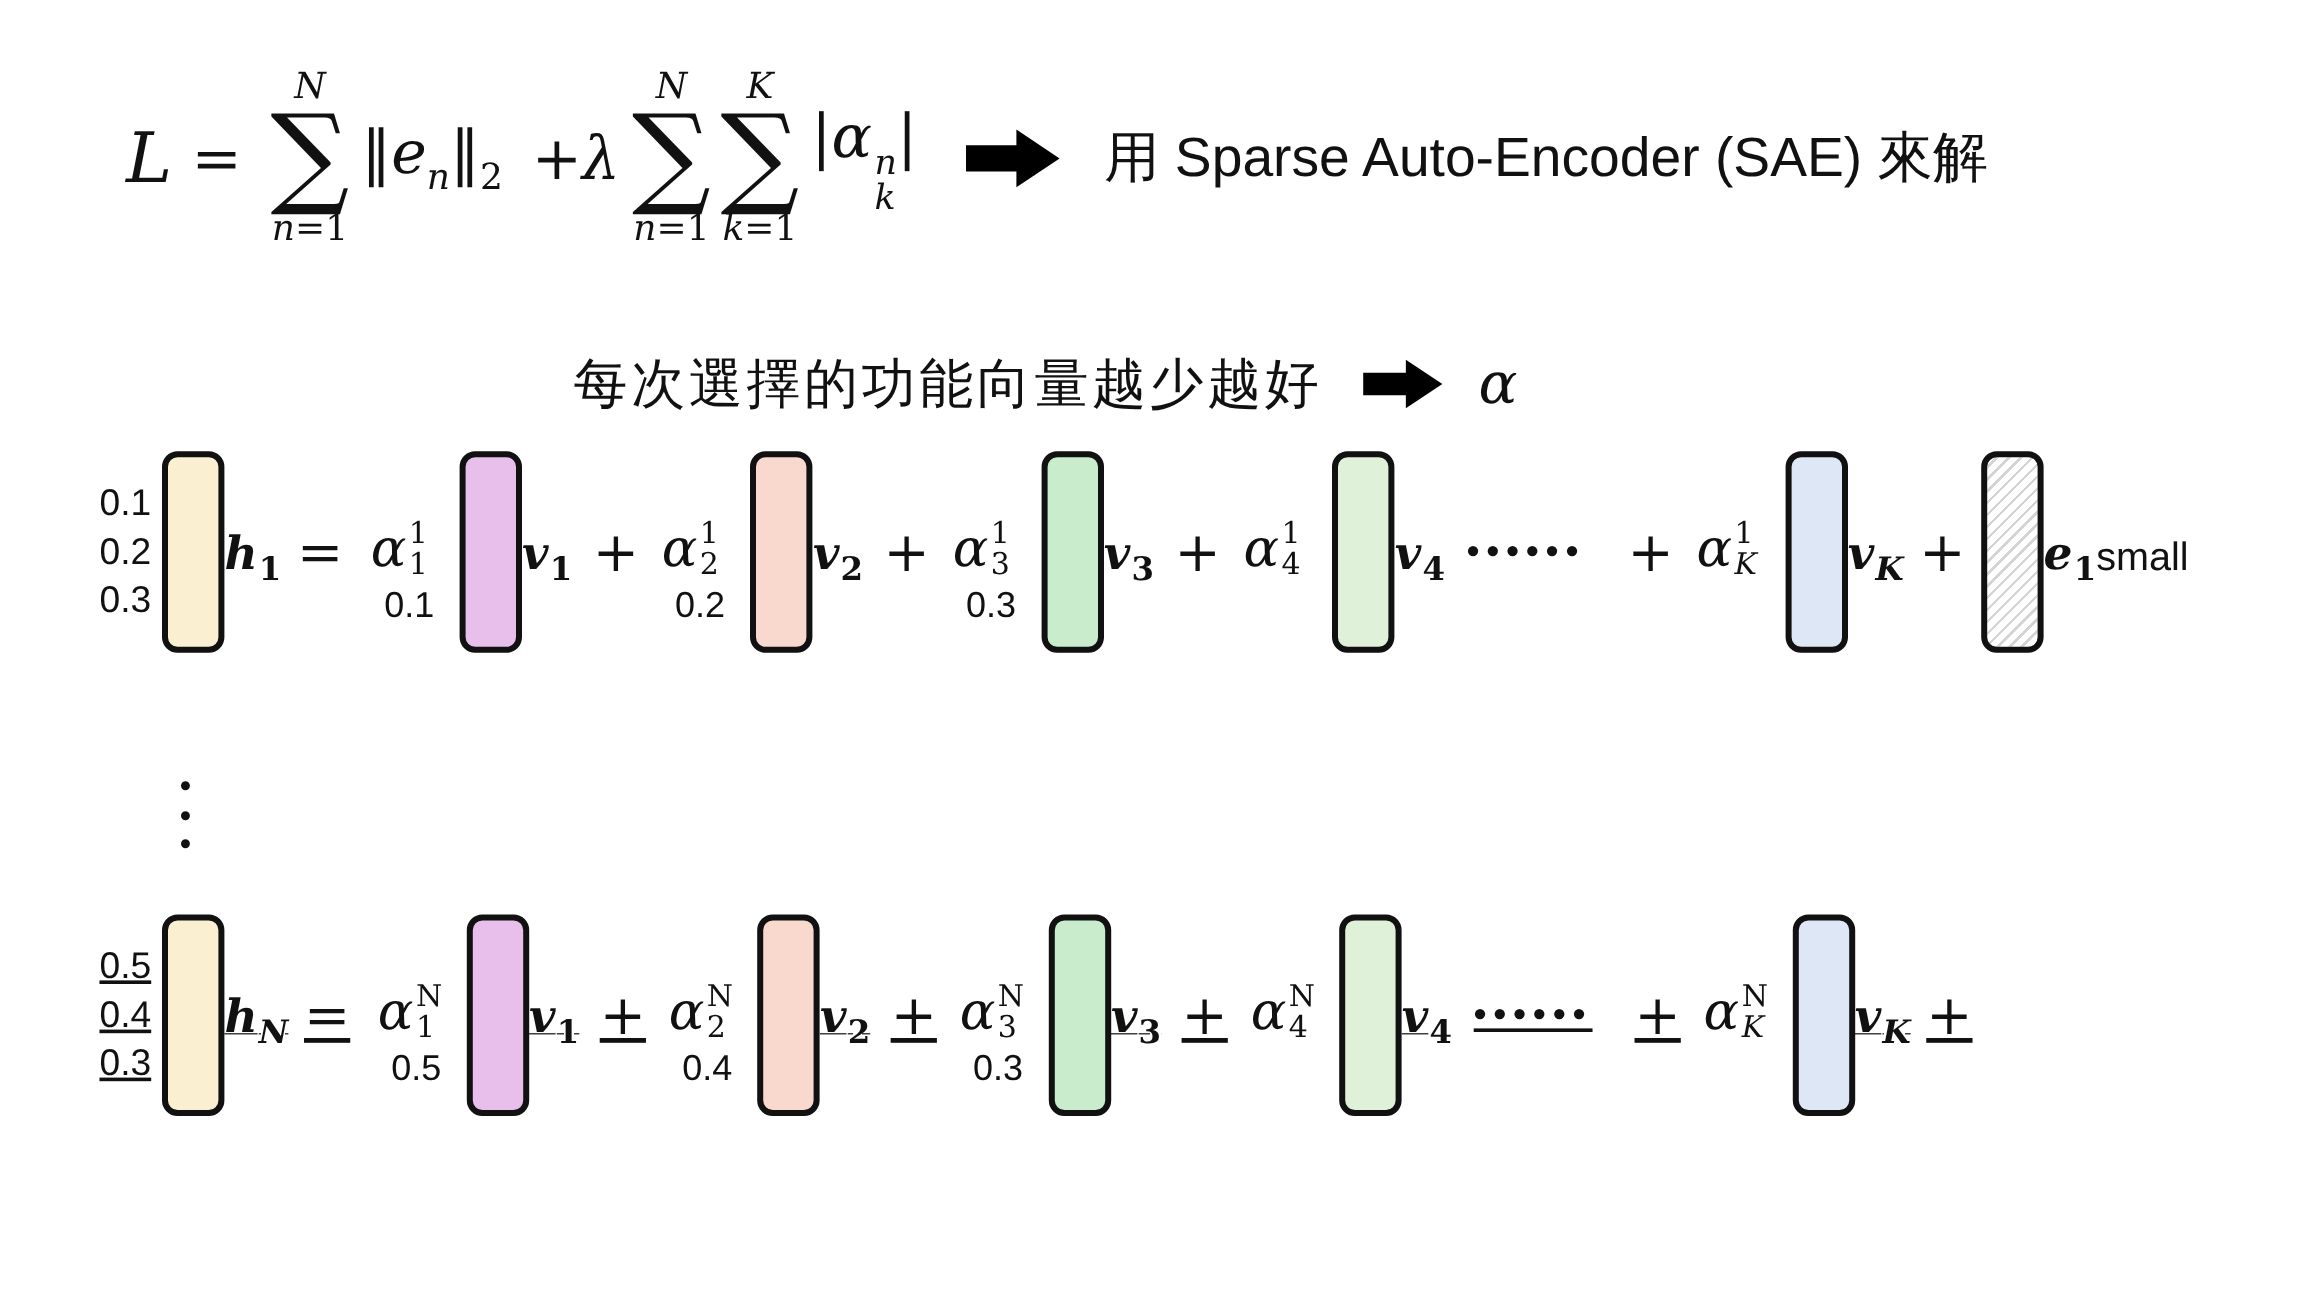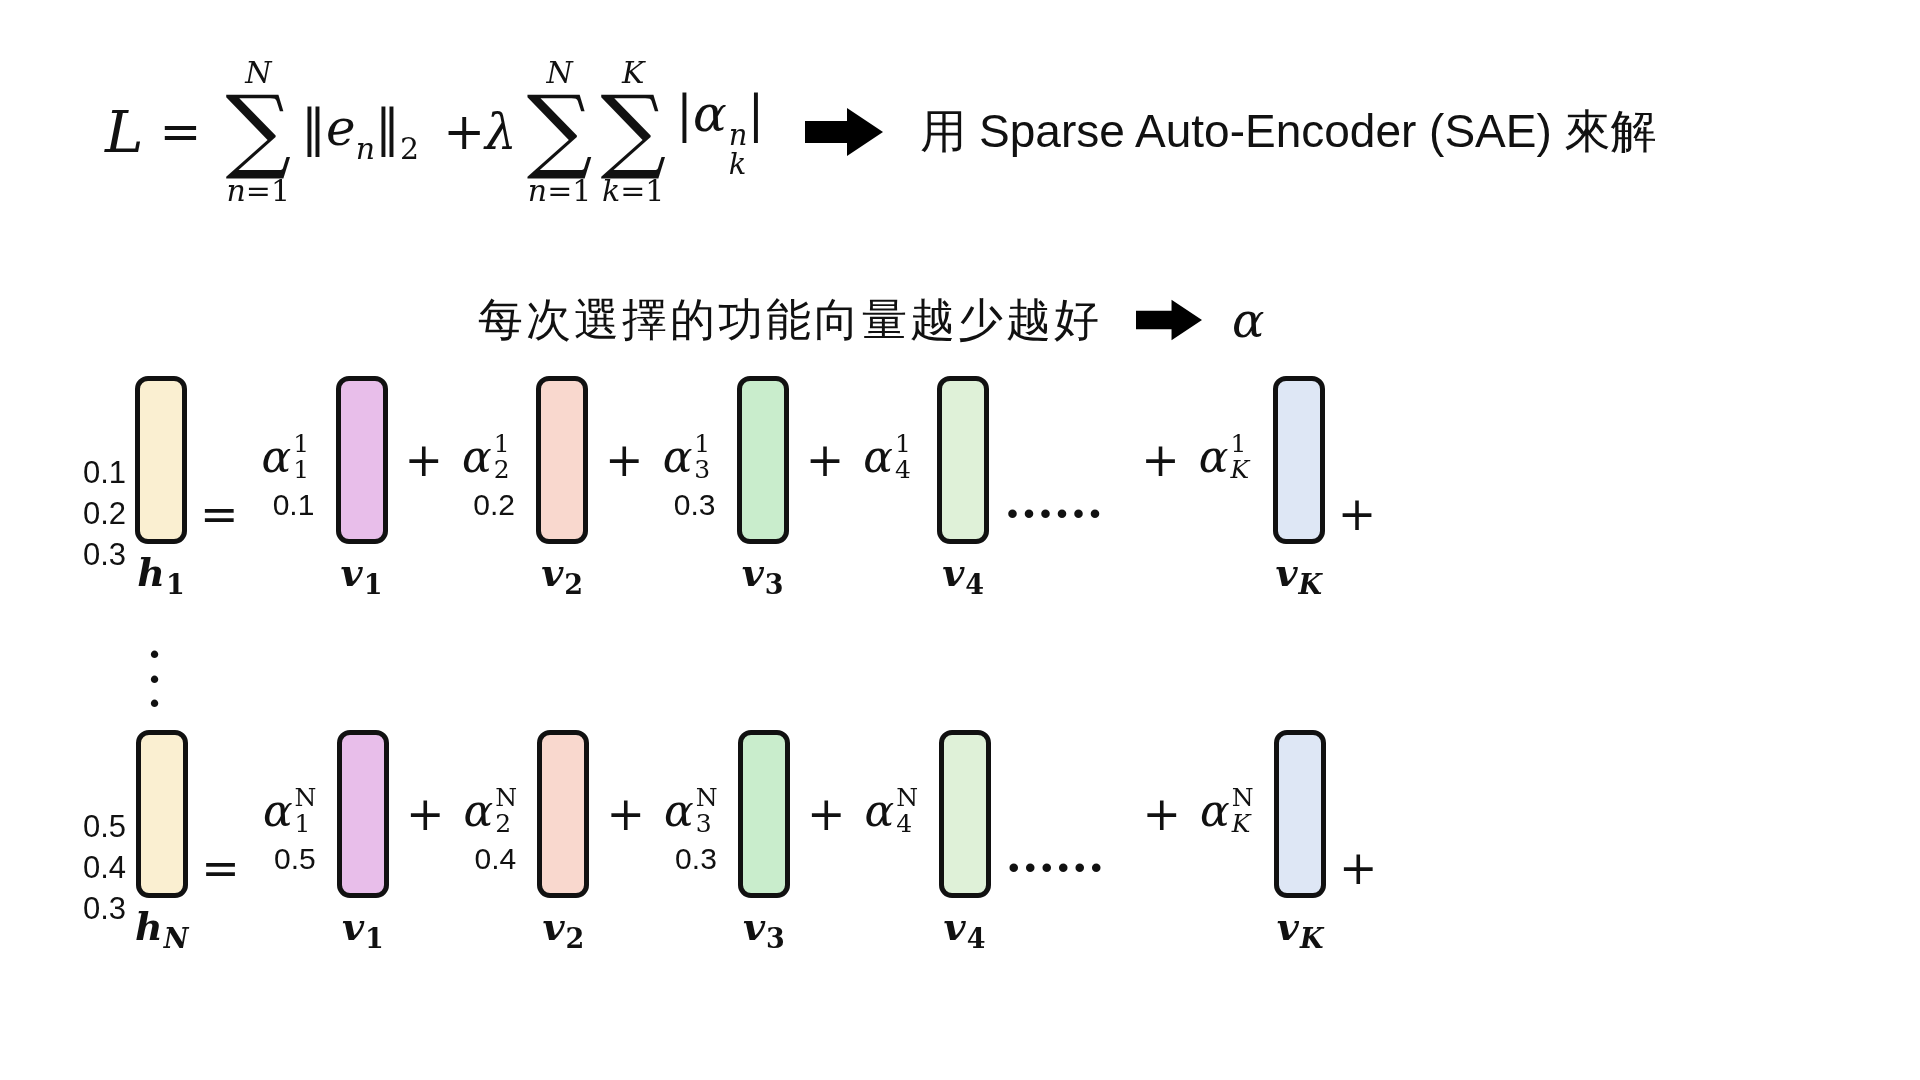--- a/index.html
+++ b/index.html
@@ -34,25 +34,25 @@
   #subtitle { position:absolute; left:478px; top:290px; display:flex; align-items:center;justify-content:flex-end; }
   .sub-text { font-size:45px; letter-spacing:3px; white-space:nowrap; }
   #subtitle .arrow { margin:0 26px 0 30px; }
   .alpha-concl { display:flex; align-items:center; white-space:nowrap; }
   .alpha-sym { font-size:48px; font-style:italic; margin-right:14px; }
   .alpha-rest { font-size:45px; letter-spacing:2px; }
 
   
   .vrow { position:absolute; display:flex; align-items:flex-end; }
   #row1 { left:72px; top:376px; }
-  #row2 { left:72px; top:730px; }
+  #row2 { left:72px; top:762px;text-decoration:underline; }
 
   .hvals { height:168px; display:flex; flex-direction:column; justify-content:center;
            font-size:31px; line-height:1.32; text-align:right; min-width:54px; margin-right:9px; }
-  .veccol { display:flex; flex-direction:column; align-items:center; }
+  .veccol { display:flex; flex-direction:row; align-items:center; }
   .rect { width:52px; height:168px; border:5px solid #111; border-radius:13px; box-sizing:border-box; background:#fff; }
   .hatch { background:repeating-linear-gradient(135deg,#ffffff 0px,#ffffff 5px,#D4D4D4 5px,#D4D4D4 7px); }
   .vlabel { margin-top:10px; line-height:1; white-space:nowrap; }
   .vl-base { font-style:italic; font-weight:bold; font-size:38px; }
   .vl-sub { font-weight:bold; font-size:27px; vertical-align:-0.3em; margin-left:1px; }
   .op { height:168px; display:flex; align-items:center; font-size:46px; margin:0 13px; }
   .term { display:flex; align-items:flex-start; margin-left:4px; }
   .coef { width:76px; height:168px; position:relative; flex:none; margin-right:4px; }
   .coef-main { position:absolute; left:6px; top:50%; transform:translateY(-56%); display:flex; align-items:center; }
   .alpha { font-size:44px; font-style:italic; line-height:1; }
@@ -221,20 +221,25 @@
         <div class="coef-value sans"></div>
       </div>
       <div class="veccol">
         <div class="rect" style="background: rgb(222, 231, 245);"></div>
         <div class="vlabel math"><span class="vl-base">v</span><span class="vl-sub it">K</span></div>
       </div>
     </div>
 
     <div class="op math">+</div>
 
+    <div class="veccol">
+      <div class="rect hatch"></div>
+      <div class="vlabel math"><span class="vl-base">e</span><span class="vl-sub">1</span></div>
+      <div class="small-note sans">small</div>
+    </div>
   </div>
 
   <div id="vdots">
     <span>•</span>
     <span>•</span>
     <span>•</span>
   </div>
 
   <div id="row2" class="vrow">
     <div class="hvals">

